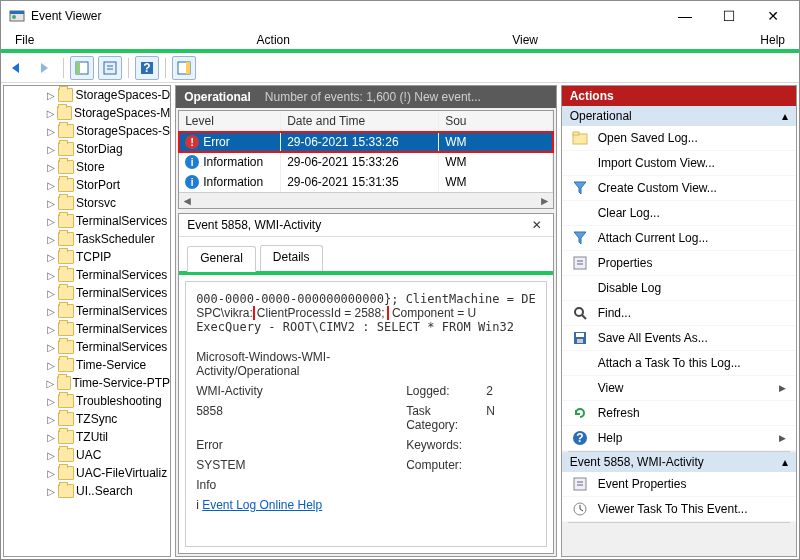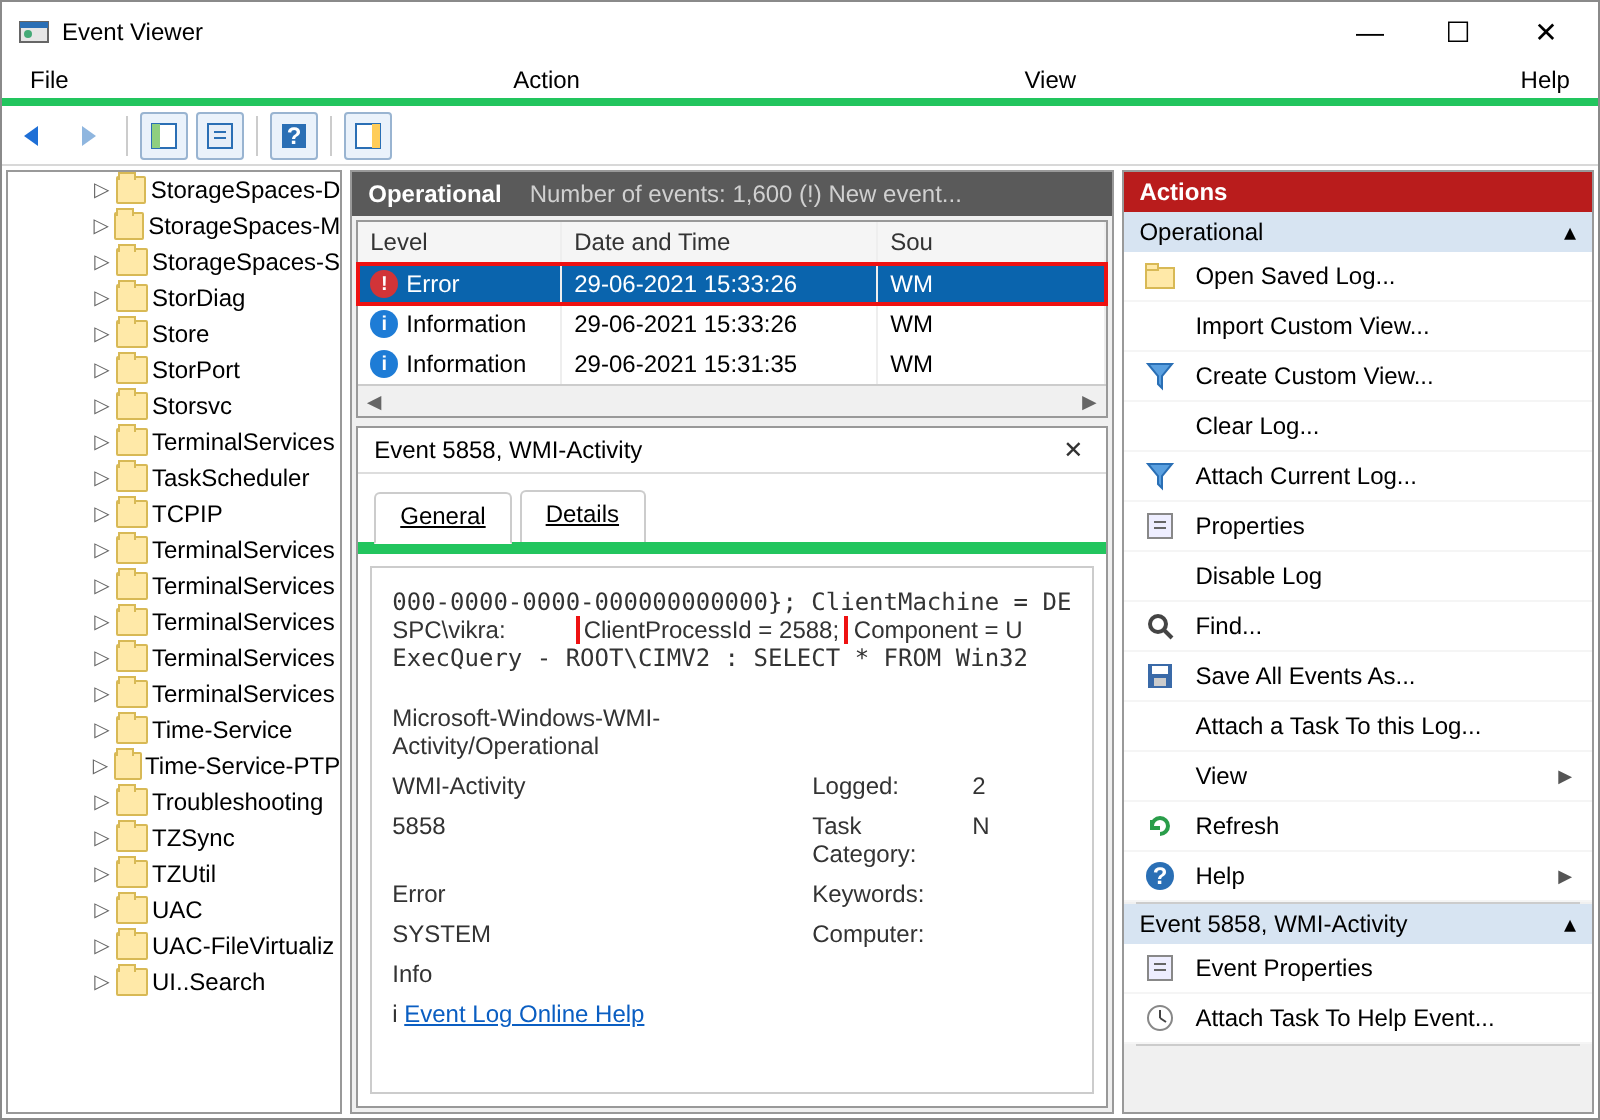--- a/index.html
+++ b/index.html
@@ -37,26 +37,26 @@
 .ev-icon { width:14px; height:14px; border-radius:50%; display:inline-flex; align-items:center; justify-content:center; color:#fff; font-size:10px; font-weight:bold; }
 .ev-error { background:#d13438; }
 .ev-info { background:#1e7cd6; }
 .hscroll { height:16px; background:#f0f0f0; border-top:1px solid #ccc; position:relative; }
 .hscroll .la, .hscroll .ra { width:16px; height:16px; display:inline-flex; align-items:center; justify-content:center; color:#666; }
 .hscroll .ra { position:absolute; right:0; top:0; }
 .detail-card { border:1px solid #999; margin:2px; background:#fff; display:flex; flex-direction:column; flex:1; }
 .detail-hdr { display:flex; align-items:center; padding:4px 8px; border-bottom:1px solid #ddd; }
 .detail-hdr .title { flex:1; }
 .detail-hdr .x { width:16px; text-align:center; color:#333; }
-.tabs { display:flex; gap:4px; padding:8px 8px 0; border-bottom:6px solid #22c55e;text-decoration:underline; }
+.tabs { display:flex; gap:4px; padding:8px 8px 0; border-bottom:4px solid #22c55e; }
 .tab { padding:4px 12px 6px; border:1px solid #ccc; border-bottom:none; background:#fff; border-radius:3px 3px 0 0; position:relative; }
 .tab.active { border-bottom:1px solid #fff; top:1px; }
 .detail-body { padding:10px; border:1px solid #ccc; margin:6px; flex:1; color:#333; }
 .raw-line { font-family: "Segoe UI", monospace; white-space:nowrap; overflow:hidden; }
-.hl-client { border:2px solid #e11; padding:0 2px;margin-left:35px; }
+.hl-client { border:2px solid #e11; padding:0 2px; }
 .kv { display:flex; margin-top:6px; }
 .kv .k { width:210px; }
 .kv .v1 { width:80px; }
 .kv .v2 { flex:1; }
 .link { color:#0a5ec2; }
 .actions-pane { width:270px; background:#f0f0f0; display:flex; flex-direction:column; }
 .actions-hd { background:#b91c1c; color:#fff; padding:3px 8px; font-weight:600; }
 .actions-section { background:#d7e4f2; padding:3px 8px; display:flex; align-items:center; }
 .chev { width:14px; text-align:right; }
 .action-item { display:flex; align-items:center; padding:4px 10px; gap:10px; background:#fff; border-bottom:1px solid #f5f5f5; }
@@ -480,20 +480,20 @@
       <span class="ai-sub"></span>
         </div>
         <div class="action-item">
           <span class="ai-icon">
             <svg width="16" height="16">
               <circle cx="8" cy="8" r="6" fill="#fff" stroke="#888"></circle>
               <line x1="8" y1="8" x2="8" y2="4" stroke="#444"></line>
               <line x1="8" y1="8" x2="11" y2="10" stroke="#444"></line>
             </svg>
           </span>
-      <span style="flex:1">Attach Task To Help Event...</span>
+      <span style="flex:1">Viewer Task To This Event...</span>
       <span class="ai-sub"></span>
         </div>
         <div class="divider"></div>
       </div>
   </div>
 
 </div>
 
 </body></html>

